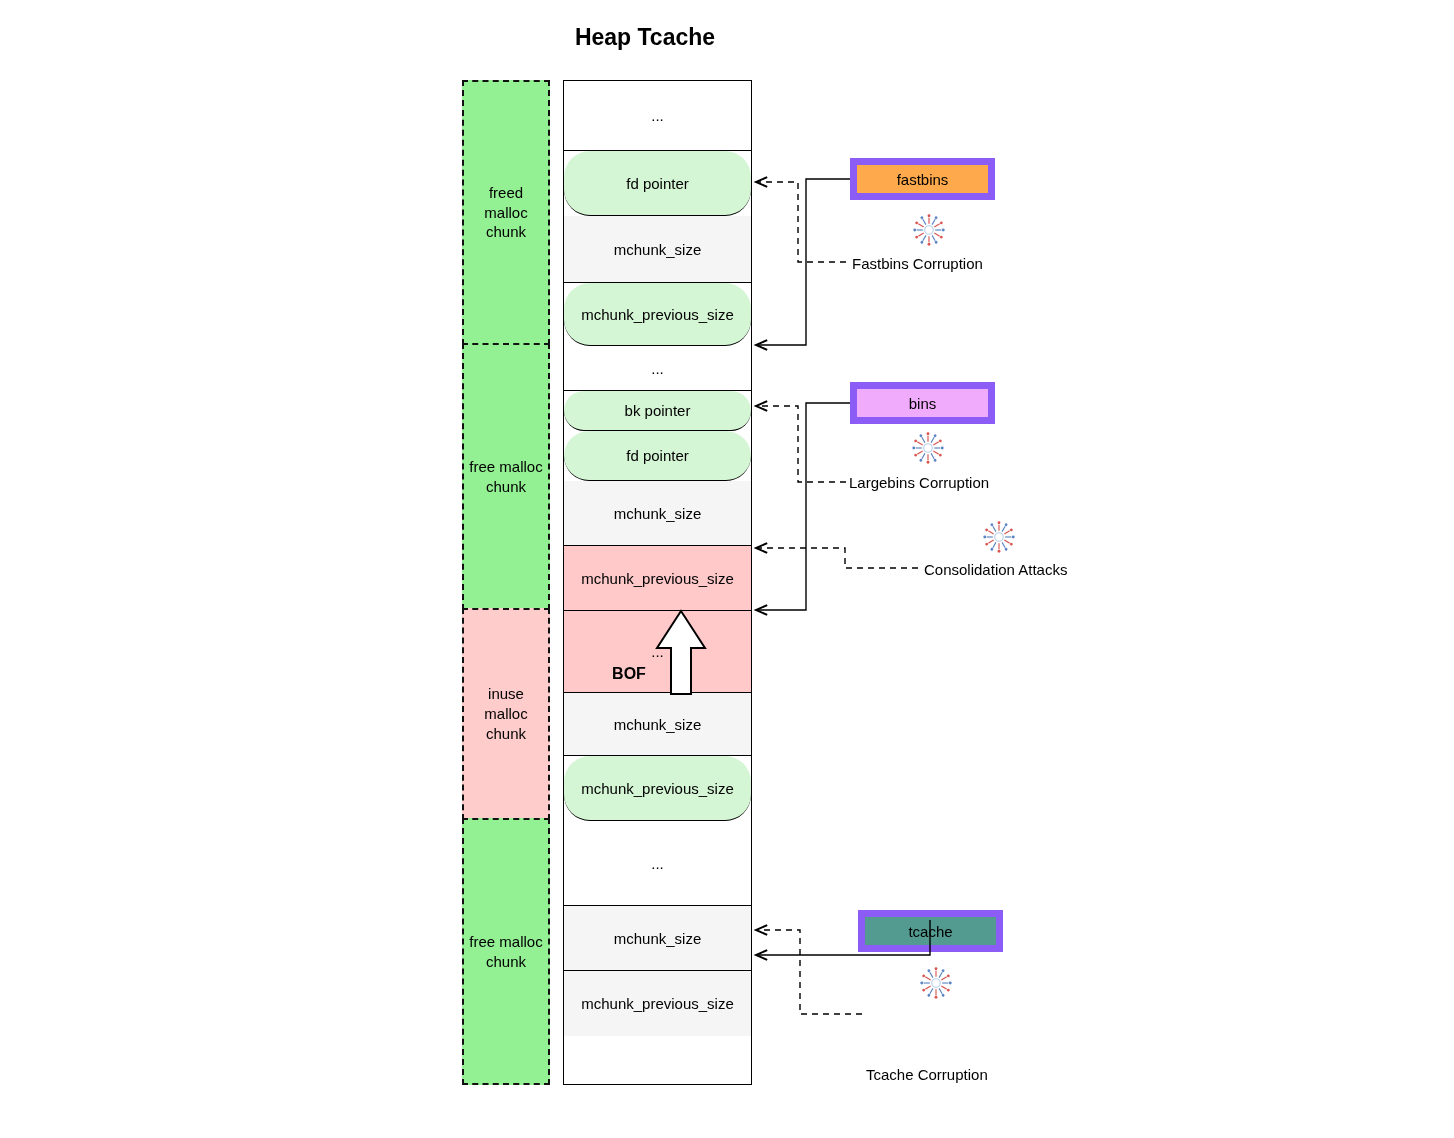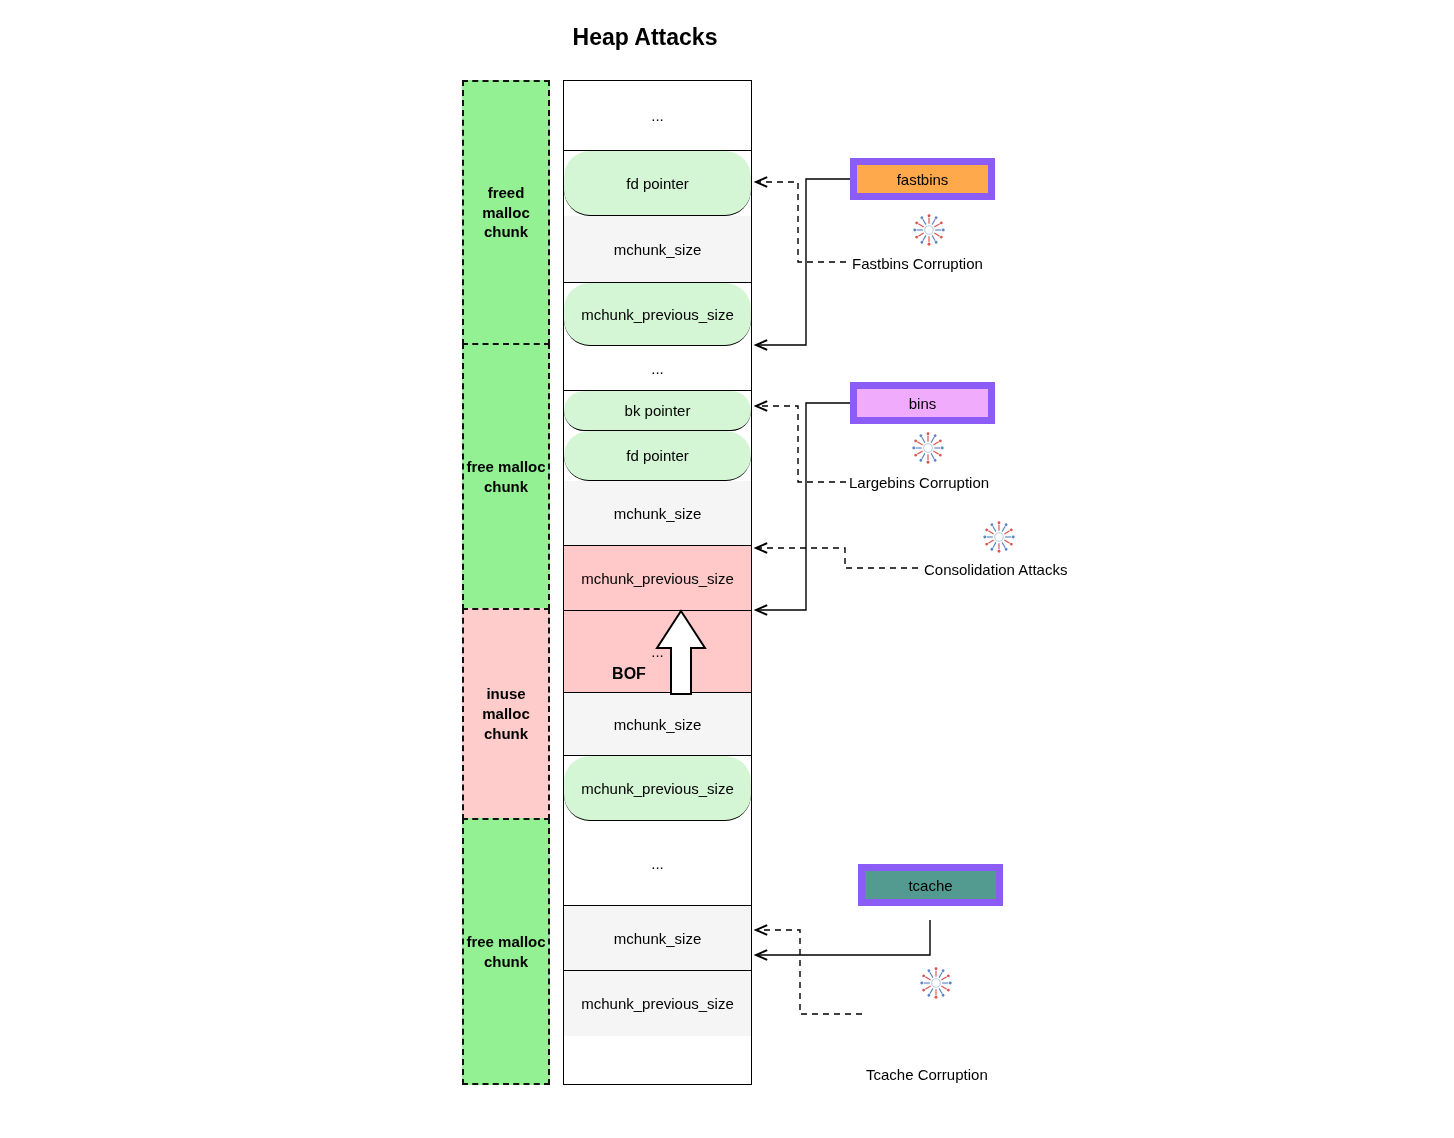--- a/index.html
+++ b/index.html
@@ -5,41 +5,41 @@
   * { margin:0; padding:0; box-sizing:border-box; }
   body { background:#ffffff; font-family:"Liberation Sans", sans-serif; color:#000; }
   .canvas { position:relative; width:1454px; height:1138px; background:#fff; overflow:hidden; }
 
   .title { position:absolute; left:540px; top:24px; width:210px; text-align:center;
            font-size:23px; font-weight:bold; }
 
   
   .chunk { position:absolute; left:462px; width:88px; border:2px dashed #111;
            display:flex; align-items:center; justify-content:center; text-align:center;
-           font-size:15px; line-height:1.32; padding:0 2px;font-weight:bold; }
+           font-size:15px; line-height:1.32; padding:0 2px; }
   .chunk.green { background:#93f093; }
   .chunk.pink  { background:#ffcccc; }
 
   
   .column { position:absolute; left:563px; top:80px; width:189px; height:1005px;
             border:1px solid #000; background:#fff; }
   .cell { display:flex; align-items:center; justify-content:center;
           border-bottom:1px solid #000; font-size:15px; }
   .cell:last-child { border-bottom:none; }
   .bg-white { background:#ffffff; }
   .bg-green { background:#d5f6d5;border-radius:26px; }
   .bg-gray  { background:#f5f5f5; }
   .bg-pink  { background:#ffc9c9; }
 
   
   .bin { position:absolute; width:145px; height:42px; border:7px solid #8b5cf6;
          display:flex; align-items:center; justify-content:center; font-size:15px; }
   .bin.fastbins { left:850px; top:158px; background:#ffa94d; }
   .bin.bins     { left:850px; top:382px; background:#f0abfc; }
-  .bin.tcache   { left:858px; top:864px; background:#539b91; }
+  .bin.tcache   { left:858px; top:910px; background:#539b91; }
 
   .attack-label { position:absolute; font-size:15px; white-space:nowrap; }
   .lbl-fastbins      { left:852px; top:255px; }
   .lbl-largebins     { left:849px; top:474px; }
   .lbl-consolidation { left:924px; top:561px; }
   .lbl-tcache        { left:866px; top:1066px; }
 
   .virus { position:absolute; width:38px; height:38px; }
   .virus.v1 { left:910px; top:211px; }
   .virus.v2 { left:909px; top:429px; }
@@ -108,21 +108,21 @@
             </g>
           <g transform="rotate(330 20 20)">
               <line x1="20" y1="7" x2="20" y2="13.5" stroke="#5b84c4"></line>
               <circle cx="20" cy="5" r="1.5" fill="#5b84c4"></circle>
             </g>
         </g>
       </symbol>
     </defs>
   </svg>
 
-  <div class="title">Heap Attacks</div>
+  <div class="title">Heap Tcache</div>
 
   <div class="chunk green" style="top:80px;  height:265px;">freed malloc chunk</div>
   <div class="chunk green" style="top:343px; height:267px;">free malloc chunk</div>
   <div class="chunk pink" style="top:608px; height:212px;">inuse malloc chunk</div>
   <div class="chunk green" style="top:818px; height:267px;">free malloc chunk</div>
 
   <div class="column">
     <div class="cell bg-white" style="height:70px">...</div>
     <div class="cell bg-green" style="height:65px">fd pointer</div>
     <div class="cell bg-gray" style="height:67px">mchunk_size</div>

